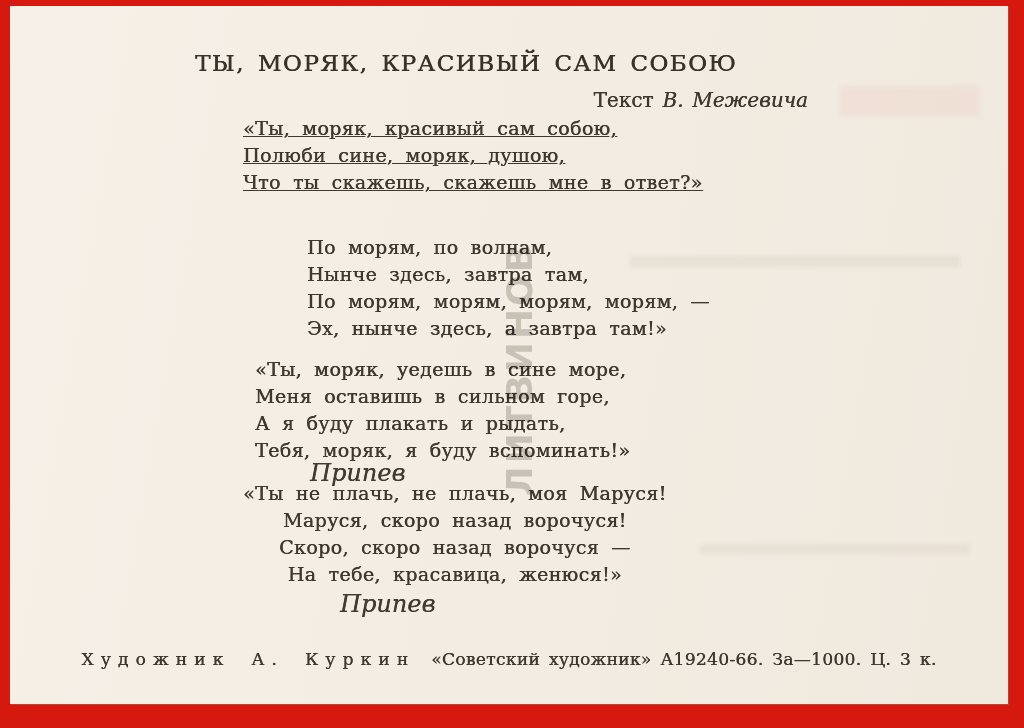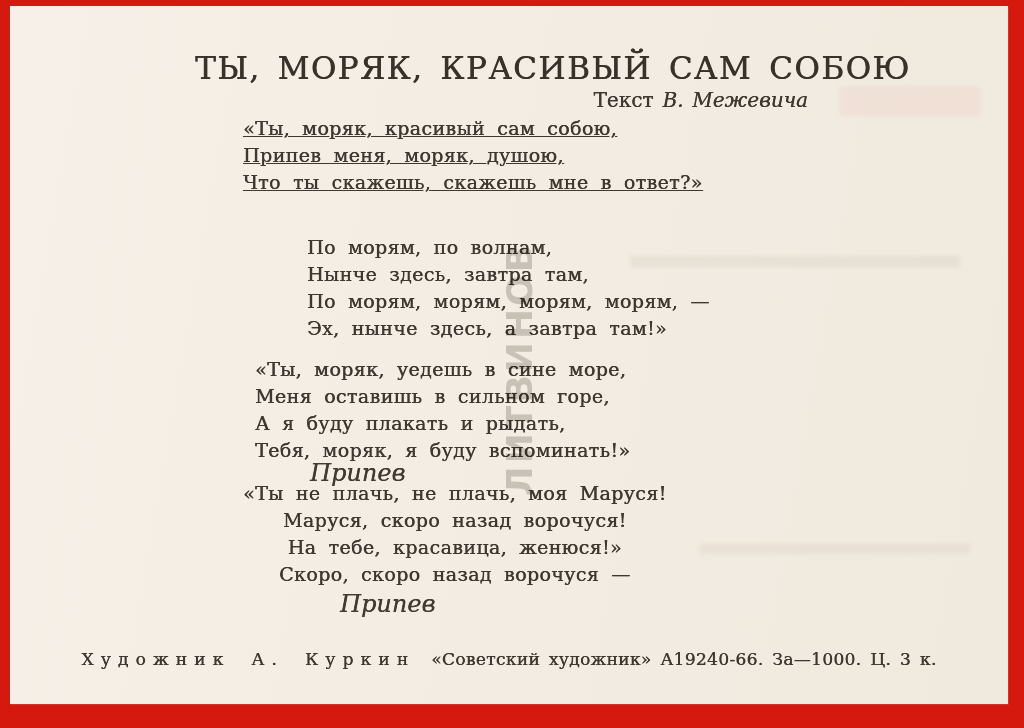--- a/index.html
+++ b/index.html
@@ -15,21 +15,21 @@
     box-shadow:-1px -1px 0 rgba(100,80,65,.45), 1px 1px 0 rgba(170,150,130,.25);
   }
   
   .ghost{position:absolute;pointer-events:none;filter:blur(2px);}
   .ghost-a{left:620px;top:250px;width:330px;height:11px;background:rgba(150,135,115,.10);}
   .ghost-b{left:690px;top:538px;width:270px;height:10px;background:rgba(150,135,115,.09);}
   .ghost-c{left:830px;top:80px;width:140px;height:30px;background:rgba(225,120,110,.08);}
 
   .title{
     position:absolute;left:185px;top:44px;
-    font-size:31px;color:#38322b;letter-spacing:1.5px;word-spacing:.18em;
+    font-size:23px;color:#38322b;letter-spacing:1.5px;word-spacing:.18em;
     text-shadow:.5px 0 0 currentColor;white-space:nowrap;
   }
   .byline{
     position:absolute;right:200px;top:82px;
     font-size:20px;color:#3e3831;white-space:nowrap;word-spacing:.12em;
     text-shadow:.3px 0 0 currentColor;
   }
   .byline .author{font-style:italic;margin-left:.45em;margin-top:28px;}
 
   .block{
@@ -77,21 +77,21 @@
     <div class="ghost ghost-c"></div>
 
     <div class="title">ТЫ, МОРЯК, КРАСИВЫЙ САМ СОБОЮ</div>
 
     <div class="byline">
       <span>Текст</span><span class="author">В. Межевича</span>
     </div>
 
     <div class="block verse1">
         <div>«Ты, моряк, красивый сам собою,</div>
-        <div>Припев меня, моряк, душою,</div>
+        <div>Полюби сине, моряк, душою,</div>
         <div>Что ты скажешь, скажешь мне в ответ?»</div>
       </div>
 
     <div class="block chorus">
         <div>По морям, по волнам,</div>
         <div>Нынче здесь, завтра там,</div>
         <div>По морям, морям, морям, морям, —</div>
         <div>Эх, нынче здесь, а завтра там!»</div>
       </div>
 
@@ -100,22 +100,22 @@
         <div>Меня оставишь в сильном горе,</div>
         <div>А я буду плакать и рыдать,</div>
         <div>Тебя, моряк, я буду вспоминать!»</div>
       </div>
 
     <div class="pripev pripev1">Припев</div>
 
     <div class="block verse3">
         <div>«Ты не плачь, не плачь, моя Маруся!</div>
         <div>Маруся, скоро назад ворочуся!</div>
+        <div>Скоро, скоро назад ворочуся —</div>
         <div>На тебе, красавица, женюся!»</div>
-        <div>Скоро, скоро назад ворочуся —</div>
       </div>
 
     <div class="pripev pripev2">Припев</div>
 
     <div class="imprint">
       <span class="spaced">Художник  А.  Куркин</span>
       <span class="rest">«Советский художник» А19240-66. За—1000. Ц. 3 к.</span>
     </div>
 
     <div class="watermark">ЛИТВИНОВ</div>

